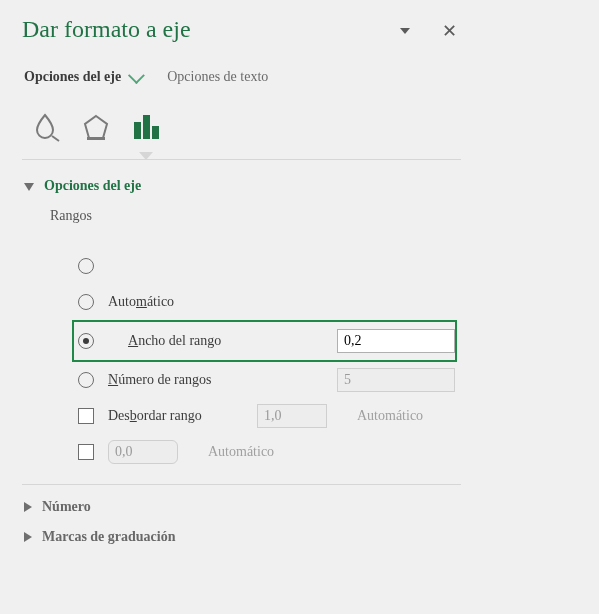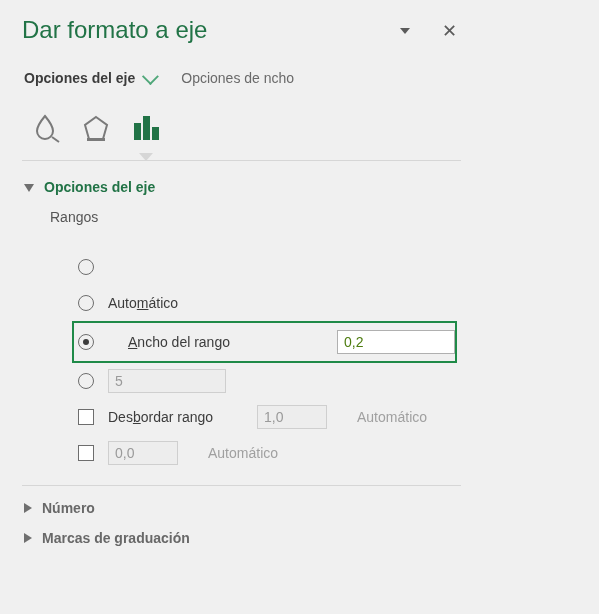--- a/index.html
+++ b/index.html
@@ -13,20 +13,21 @@
     color: #3c3c3c;
     overflow: hidden;
   }
   .pane {
     box-sizing: border-box;
     width: 483px;
     height: 614px;
     background: #f0f0f0;
     padding: 14px 22px 10px 22px;
     position: relative;
+    font-family: Liberation Serif, serif;
   }
   .title-row {
     display: flex;
     align-items: flex-start;
   }
   .title {
     font-size: 24px;
     color: #217346;
     flex: 1 1 auto;
     font-weight: 400;
@@ -178,21 +179,21 @@
   }
   .u { text-decoration: underline; }
   .val-input {
     width: 118px;
     box-sizing: border-box;
     height: 24px;
     border: 1px solid #b0b0b0;
     background:#fff;
     padding: 2px 6px;
     font: inherit;
-    color:#4d7c0f;
+    color:#000000;
   }
   .val-input.disabled {
     background:#ededed;
     color:#9a9a9a;
     border-color:#cfcfcf;
   }
   .auto-label {
     width: 98px;
     color:#a0a0a0;
     text-align:left;
@@ -212,21 +213,21 @@
       <div class="close-x">✕</div>
     </div>
   </div>
 
   <div class="tabs-row">
     <div class="tab">
       <span>Opciones del eje</span>
       <span class="chev"></span>
     </div>
     <div class="tab tab2">
-      <span>Opciones de ncho</span>
+      <span>Opciones de texto</span>
     </div>
   </div>
 
   <div class="icon-row">
     <div class="icon-box">
       <svg width="30" height="30" viewBox="0 0 30 30">
         <path d="M14 3 C9 9 6 13 6 18 a8 8 0 0 0 16 0 C22 13 19 9 14 3 Z" fill="none" stroke="#7a7a7a" stroke-width="2"></path>
         <line x1="21" y1="24" x2="28" y2="29" stroke="#7a7a7a" stroke-width="2"></line>
       </svg>
     </div>
@@ -264,33 +265,34 @@
   </div>
 
   <div class="opt-row highlight">
     <span class="radio checked"></span>
     <span class="opt-label"><span class="u">A</span>ncho del rango</span>
     <input class="val-input" value="0,2" style="">
   </div>
 
   <div class="opt-row">
     <span class="radio"></span>
+    <span class="opt-label"><span class="u">N</span>úmero de rangos</span>
     <input class="val-input disabled" disabled="" value="5" style="">
   </div>
 
   <div class="opt-row">
     <span class="checkbox"></span>
     <span class="opt-label">Des<span class="u">b</span>ordar rango</span>
     <input class="val-input disabled" disabled="" style="width: 70px;" value="1,0">
     <span class="auto-label">Automático</span>
   </div>
 
   <div class="opt-row">
     <span class="checkbox"></span>
-    <input class="val-input disabled" disabled="" style="width: 70px;" value="0,0">
+    <input class="val-input disabled" disabled="" style="width: 70px; border-radius: 6px;" value="0,0">
     <span class="auto-label">Automático</span>
   </div>
 
   <hr class="hr" style="margin-top:14px">
 
   <div class="bottom-sections">
     <div class="section-header">
       <span class="tri collapsed"></span>
       <span class="section-title grey">Número</span>
     </div>

